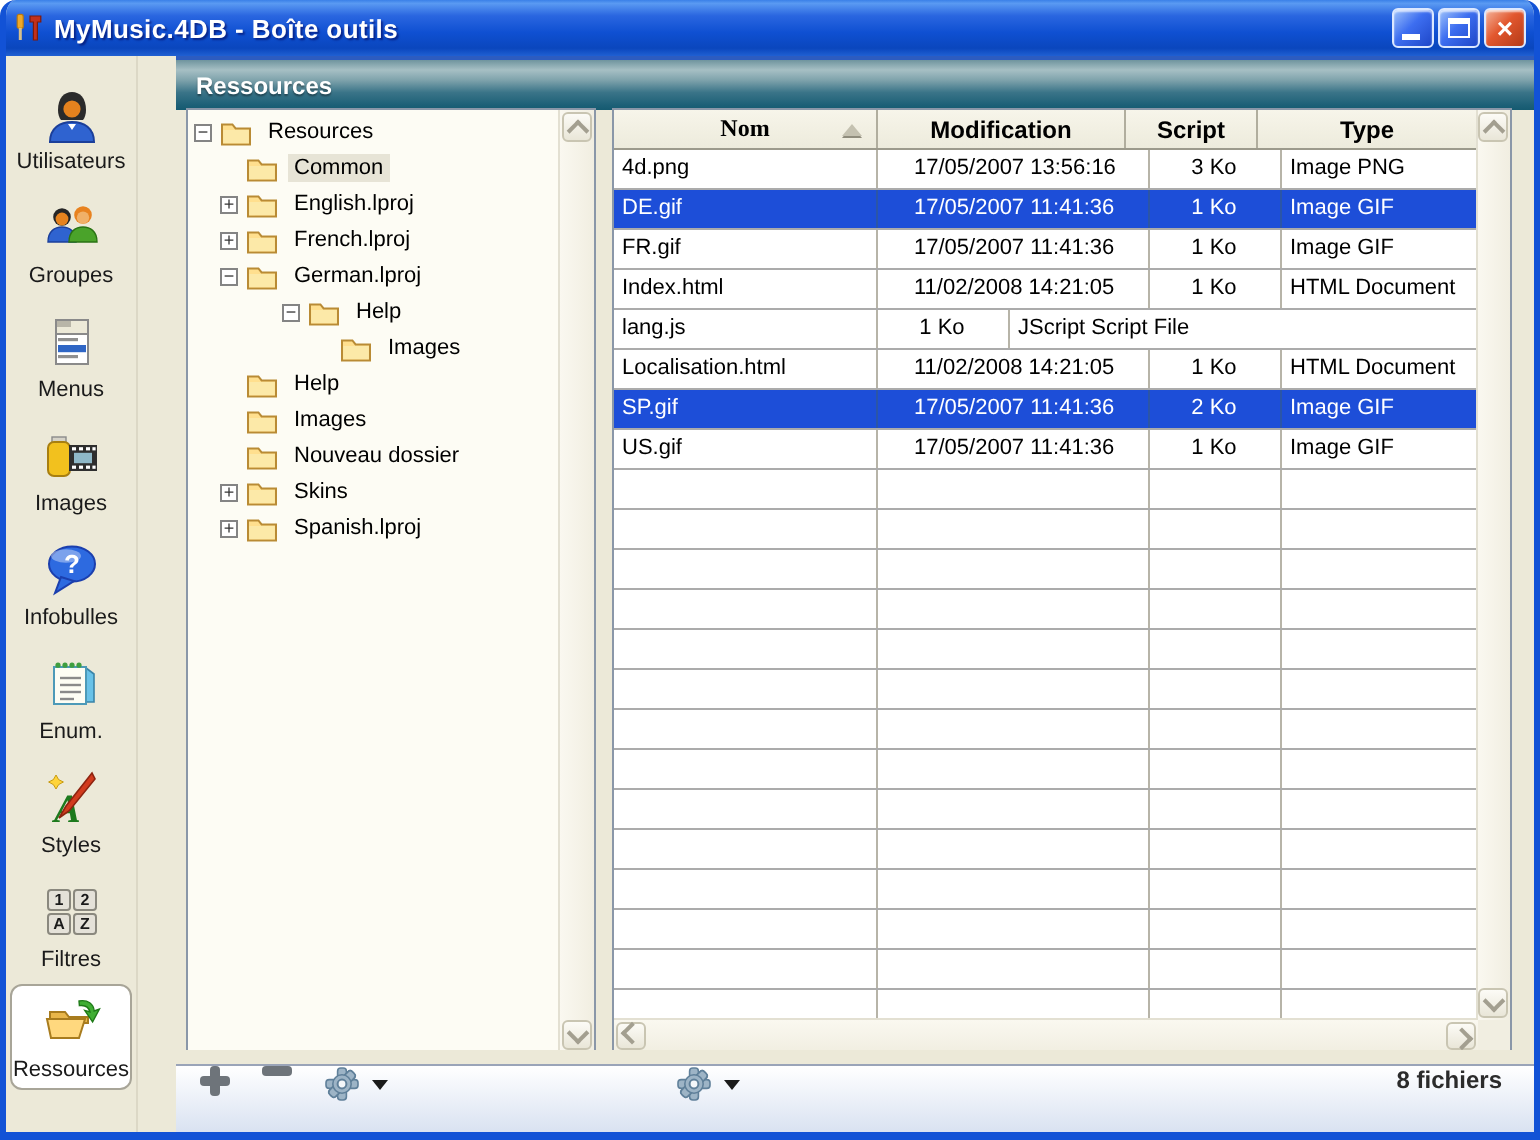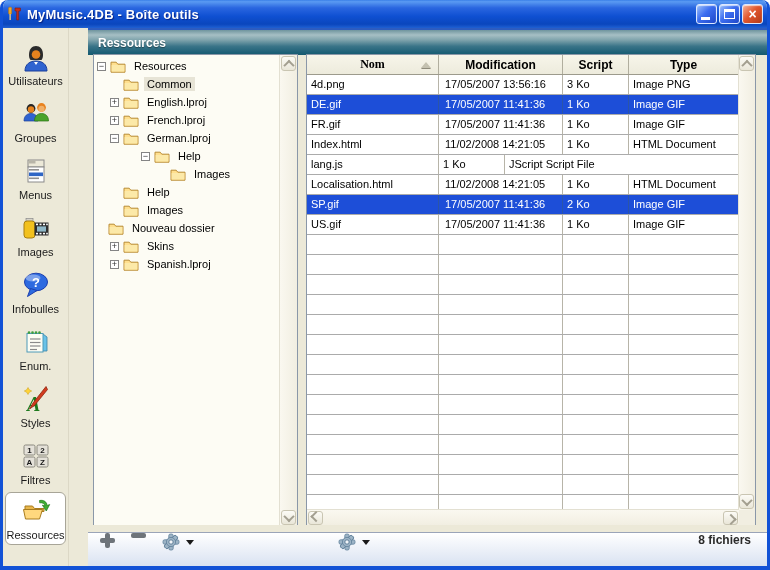--- a/index.html
+++ b/index.html
@@ -58,21 +58,21 @@
     background:linear-gradient(180deg,#f7f5ea,#edebdc);border-bottom:1px solid #9c9a8c;box-sizing:border-box;}
   .th{display:flex;align-items:center;justify-content:center;font-weight:bold;font-size:12px;color:#000;
     border-right:1px solid #b1ae9e;box-sizing:border-box;position:relative;cursor:default;}
   .th0{width:132px;font-family:Liberation Serif, serif;}.th1{width:124px;}.th2{width:66px;}.th3{flex:1;}
   .sortup{position:absolute;right:7px;top:7px;width:0;height:0;border-left:5px solid transparent;
     border-right:5px solid transparent;border-bottom:6px solid #c4c1b0;filter:drop-shadow(0 1px 0 #8f8c7c);}
   .tbody{position:absolute;left:0;right:16px;top:20px;bottom:16px;overflow:hidden;}
   .drow{display:flex;height:20px;box-sizing:border-box;border-bottom:1px solid #ababab;cursor:default;}
   .cell{box-sizing:border-box;border-right:1px solid #b7b4a8;padding:3px 4px 0 4px;font-size:11px;
     white-space:nowrap;overflow:hidden;color:#000;}
-  .c0{width:132px;}.c1{width:124px;padding-left:6px;}.c2{width:66px;text-align:left;padding-right:5px;}.c3{flex:1;}
+  .c0{width:132px;}.c1{width:124px;padding-left:6px;margin-left:12px;}.c2{width:66px;text-align:center;padding-right:5px;}.c3{flex:1;}
   .drow.sel{background:#1d4ed8;}
   .drow.sel .cell{color:#fff;border-right-color:#2b55a8;}
   .tbl-vtrack{position:absolute;top:0;right:0;width:16px;bottom:16px;background:linear-gradient(90deg,#faf8f0,#f1eee1);border-left:1px solid #e3e0d2;}
   .htrack{position:absolute;left:0;right:16px;bottom:0;height:16px;background:linear-gradient(180deg,#faf8f0,#f1eee1);border-top:1px solid #e3e0d2;}
   .hbtn{position:absolute;top:0;width:15px;height:14px;border:1px solid #c9c5b2;border-radius:3px;
     background:linear-gradient(180deg,#fcfbf6,#e9e6d8);display:flex;align-items:center;justify-content:center;box-sizing:border-box;}
   .corner{position:absolute;right:0;bottom:0;width:16px;height:16px;background:#f1eee1;}
   
   .toolbar{position:absolute;left:85px;right:0;bottom:0;height:34px;box-sizing:border-box;
     border-top:1px solid #9aa4b8;display:flex;align-items:flex-start;padding:0 12px;
@@ -297,21 +297,21 @@
     <span class="tlabel">Help</span>
   </div>
         <div class="trow" style="padding-left: 15px;">
     <span class="exp hidden"></span>
     <svg width="16" height="13" viewBox="0 0 16 13">
       <path d="M1 2.2 h5.2 l1.6 2 h7.2 v8 H1z" fill="#ffdf8e" stroke="#b98b35"></path>
       <path d="M1.6 5 h12.8 v6.6 H1.6z" fill="#fce9a8"></path>
     </svg>
     <span class="tlabel">Images</span>
   </div>
-        <div class="trow" style="">
+        <div class="trow" style="padding-left: 15px;">
     <span class="exp hidden"></span>
     <svg width="16" height="13" viewBox="0 0 16 13">
       <path d="M1 2.2 h5.2 l1.6 2 h7.2 v8 H1z" fill="#ffdf8e" stroke="#b98b35"></path>
       <path d="M1.6 5 h12.8 v6.6 H1.6z" fill="#fce9a8"></path>
     </svg>
     <span class="tlabel">Nouveau dossier</span>
   </div>
         <div class="trow" style="padding-left: 15px;">
     <span class="exp">+</span>
     <svg width="16" height="13" viewBox="0 0 16 13">

